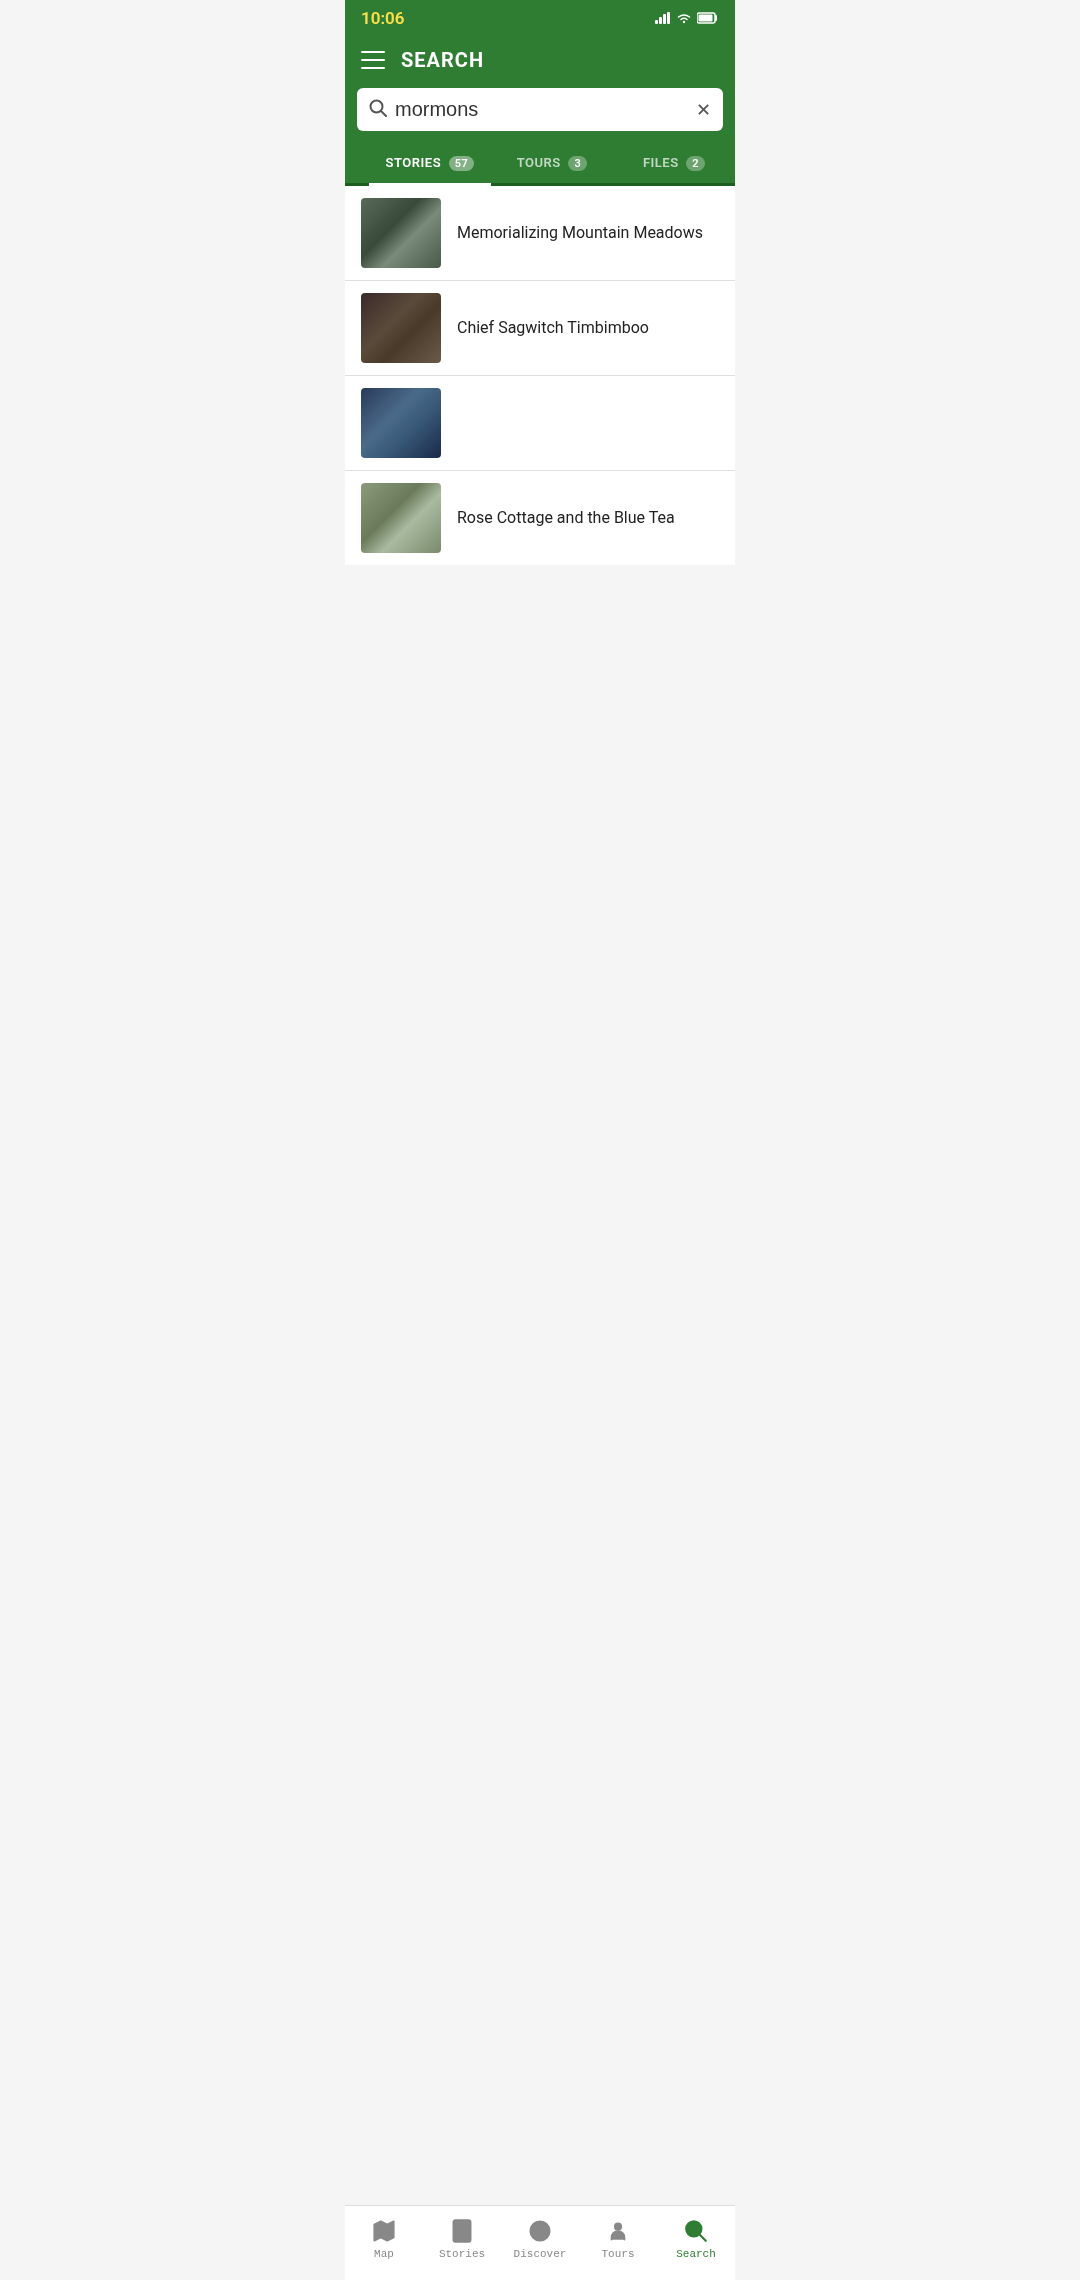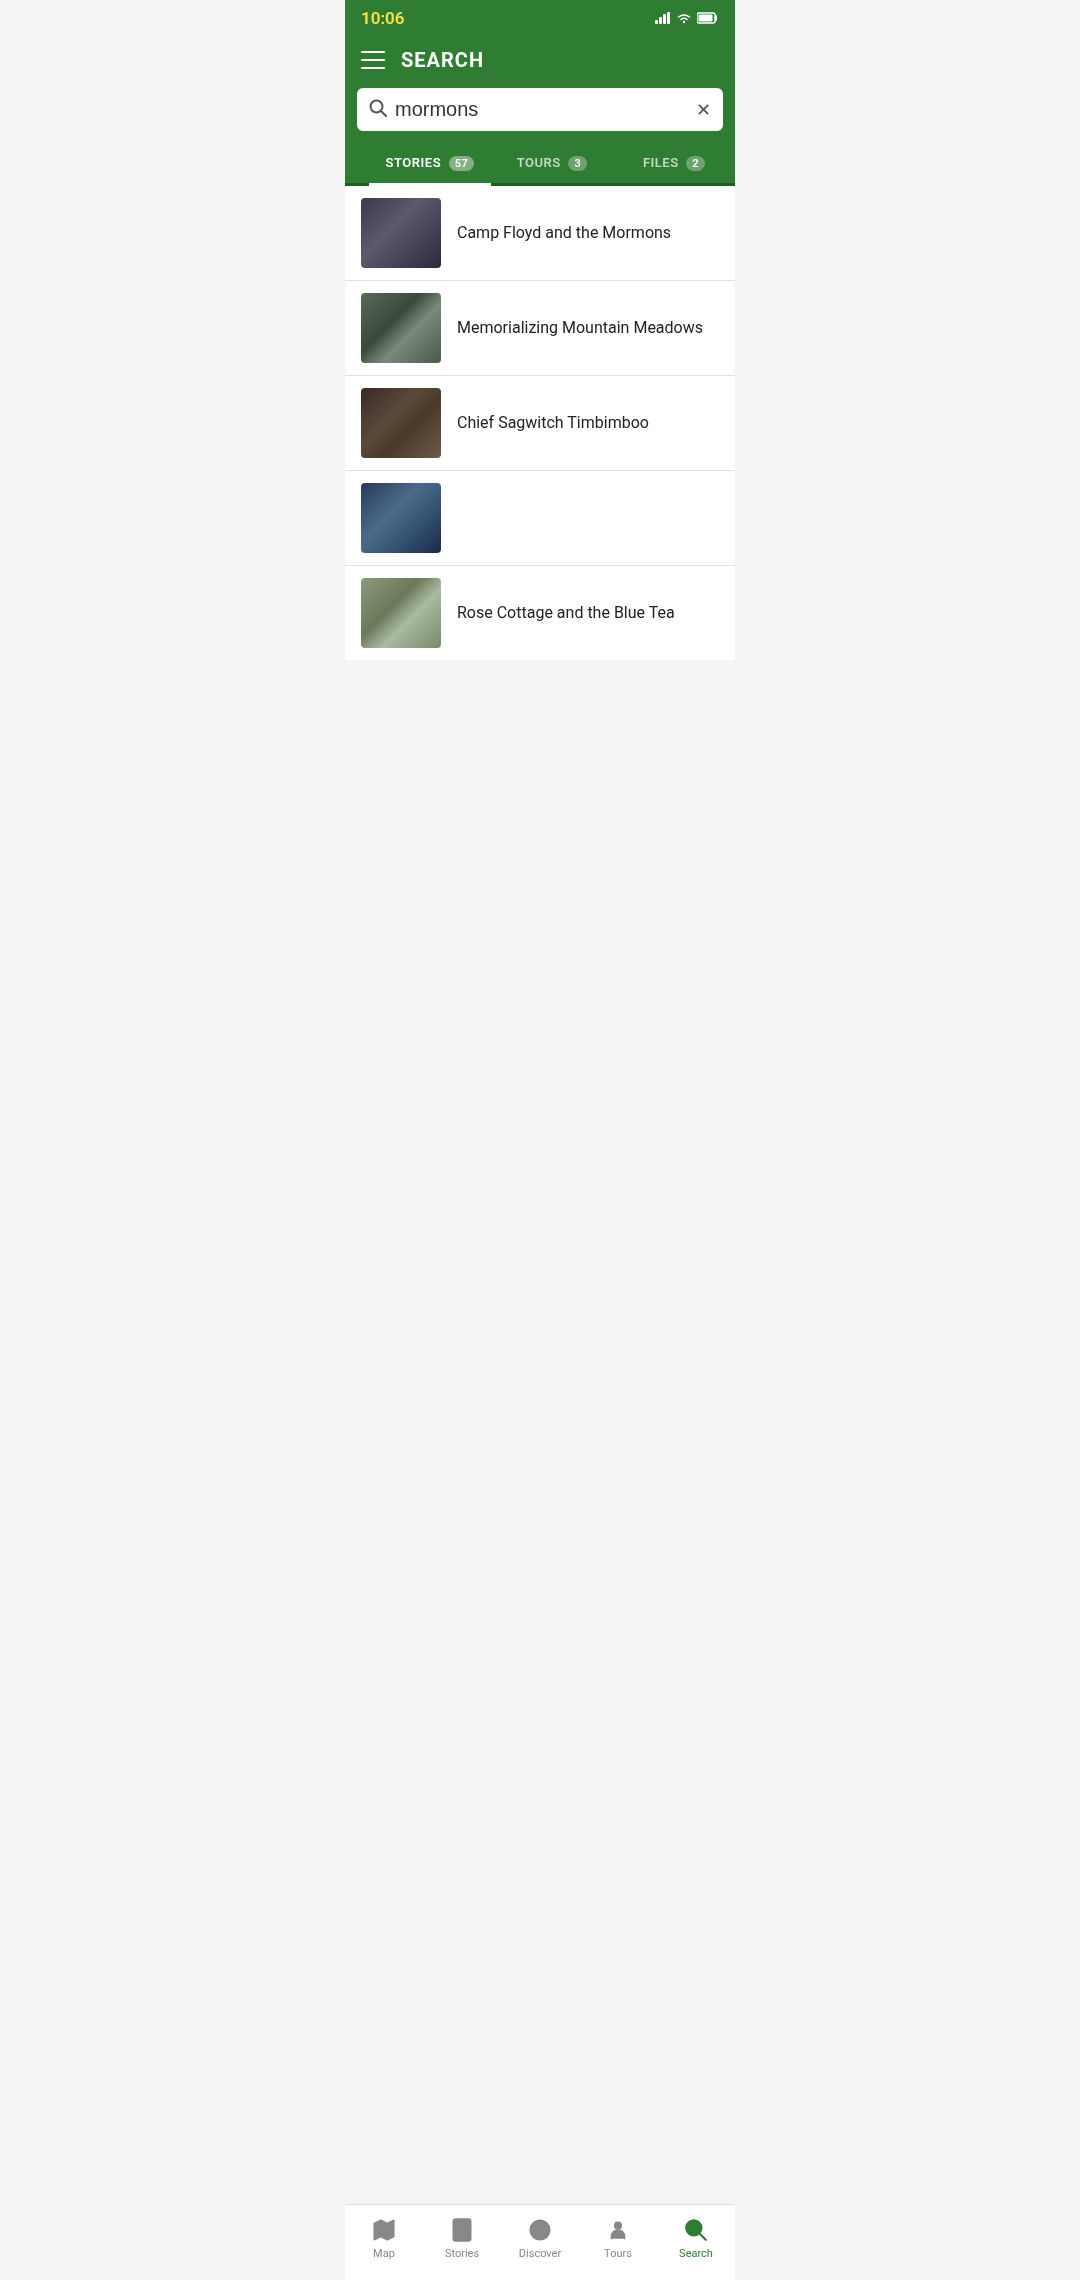--- a/index.html
+++ b/index.html
@@ -192,20 +192,21 @@
     .bottom-nav {
       position: fixed;
       bottom: 0;
       left: 50%;
       transform: translateX(-50%);
       width: 390px;
       background: white;
       border-top: 1px solid #ddd;
       display: flex;
       padding: 8px 0 16px;
+      font-family: Liberation Mono, monospace;
     }
 
     .nav-item {
       flex: 1;
       display: flex;
       flex-direction: column;
       align-items: center;
       gap: 4px;
       cursor: pointer;
       padding: 4px 0;
@@ -307,24 +308,20 @@
   <div class="tab">
     <span>FILES</span>
     <span class="badge">2</span>
   </div>
 </div>
 
 <div class="content-area">
   <div class="story-list">
 
 
-    <div class="story-item">
-      <div class="story-thumb thumb-2"></div>
-      <span class="story-title">Camp Floyd and the Mormons</span>
-    </div>
 
 
     <div class="story-item">
       <div class="story-thumb thumb-4"></div>
       <span class="story-title">Memorializing Mountain Meadows</span>
     </div>
 
     <div class="story-item">
       <div class="story-thumb thumb-5"></div>
       <span class="story-title">Chief Sagwitch Timbimboo</span>

